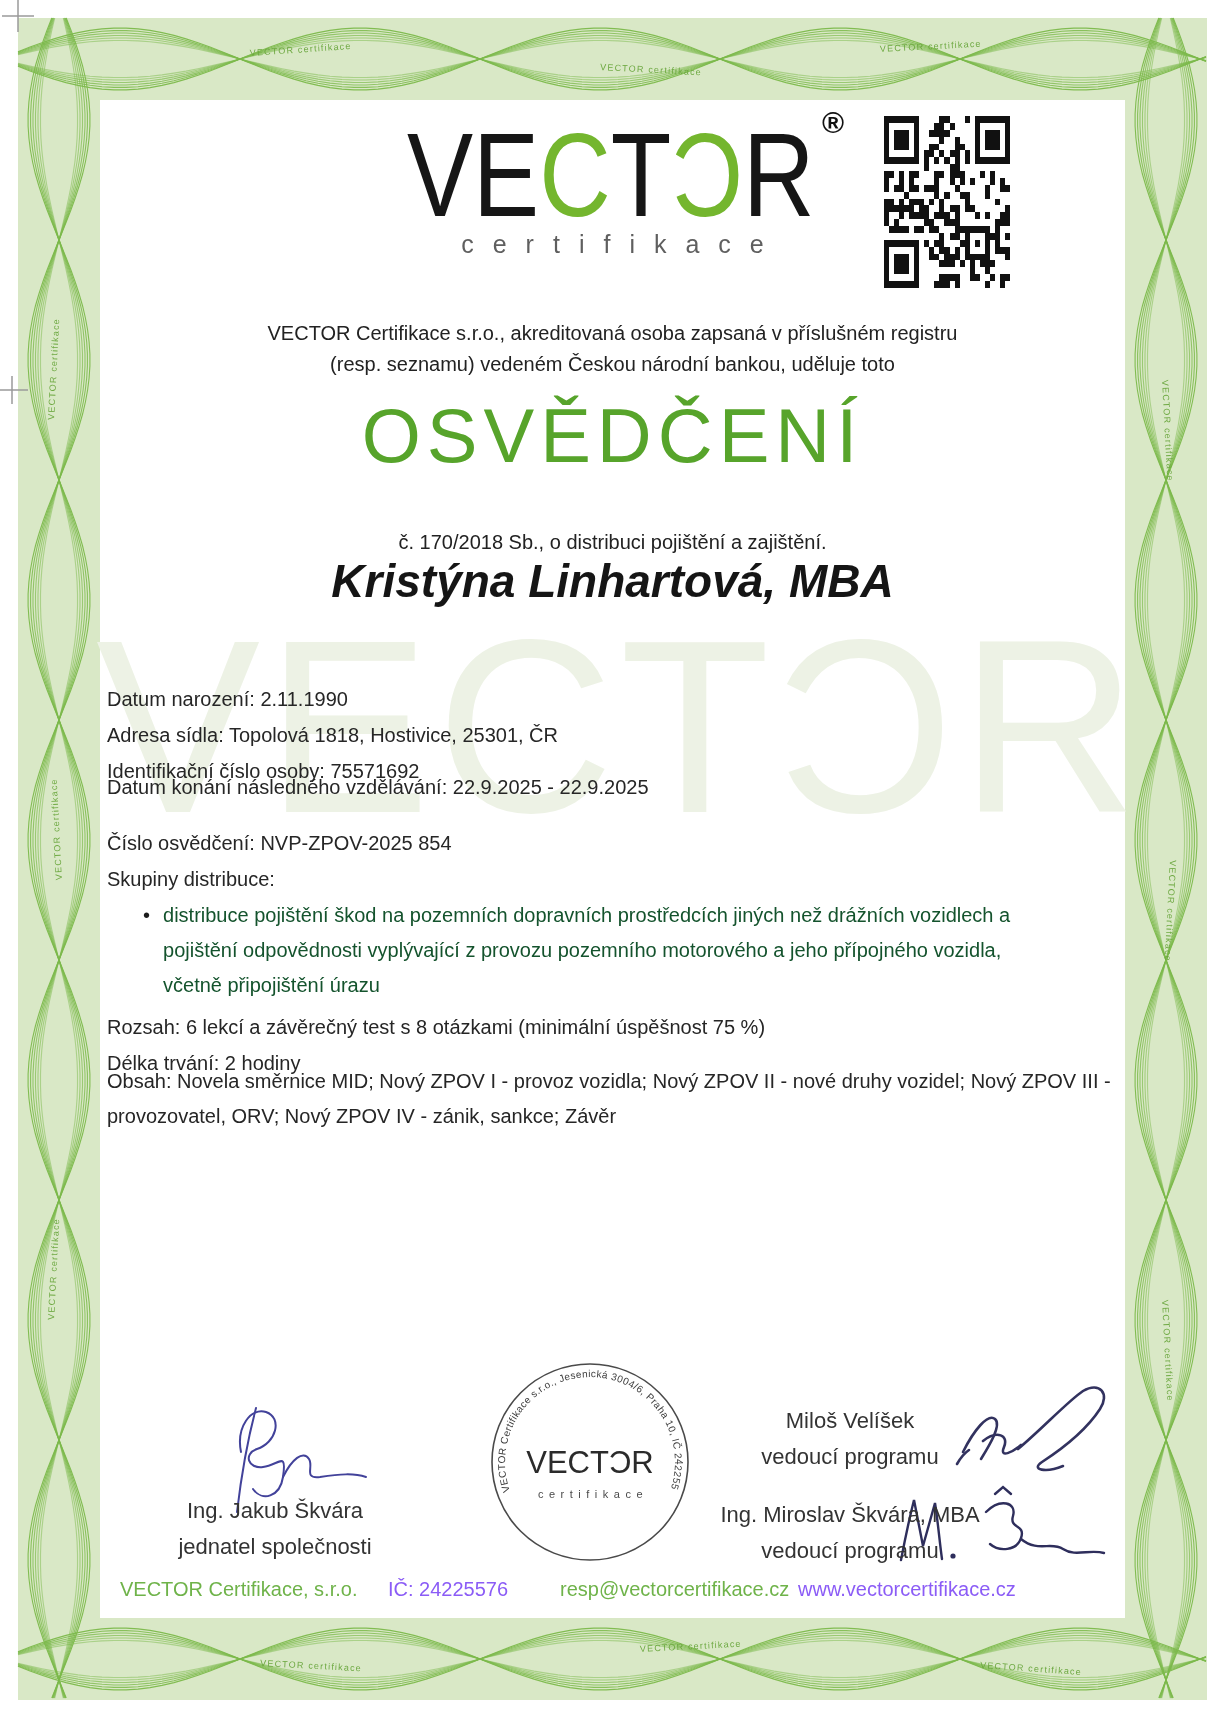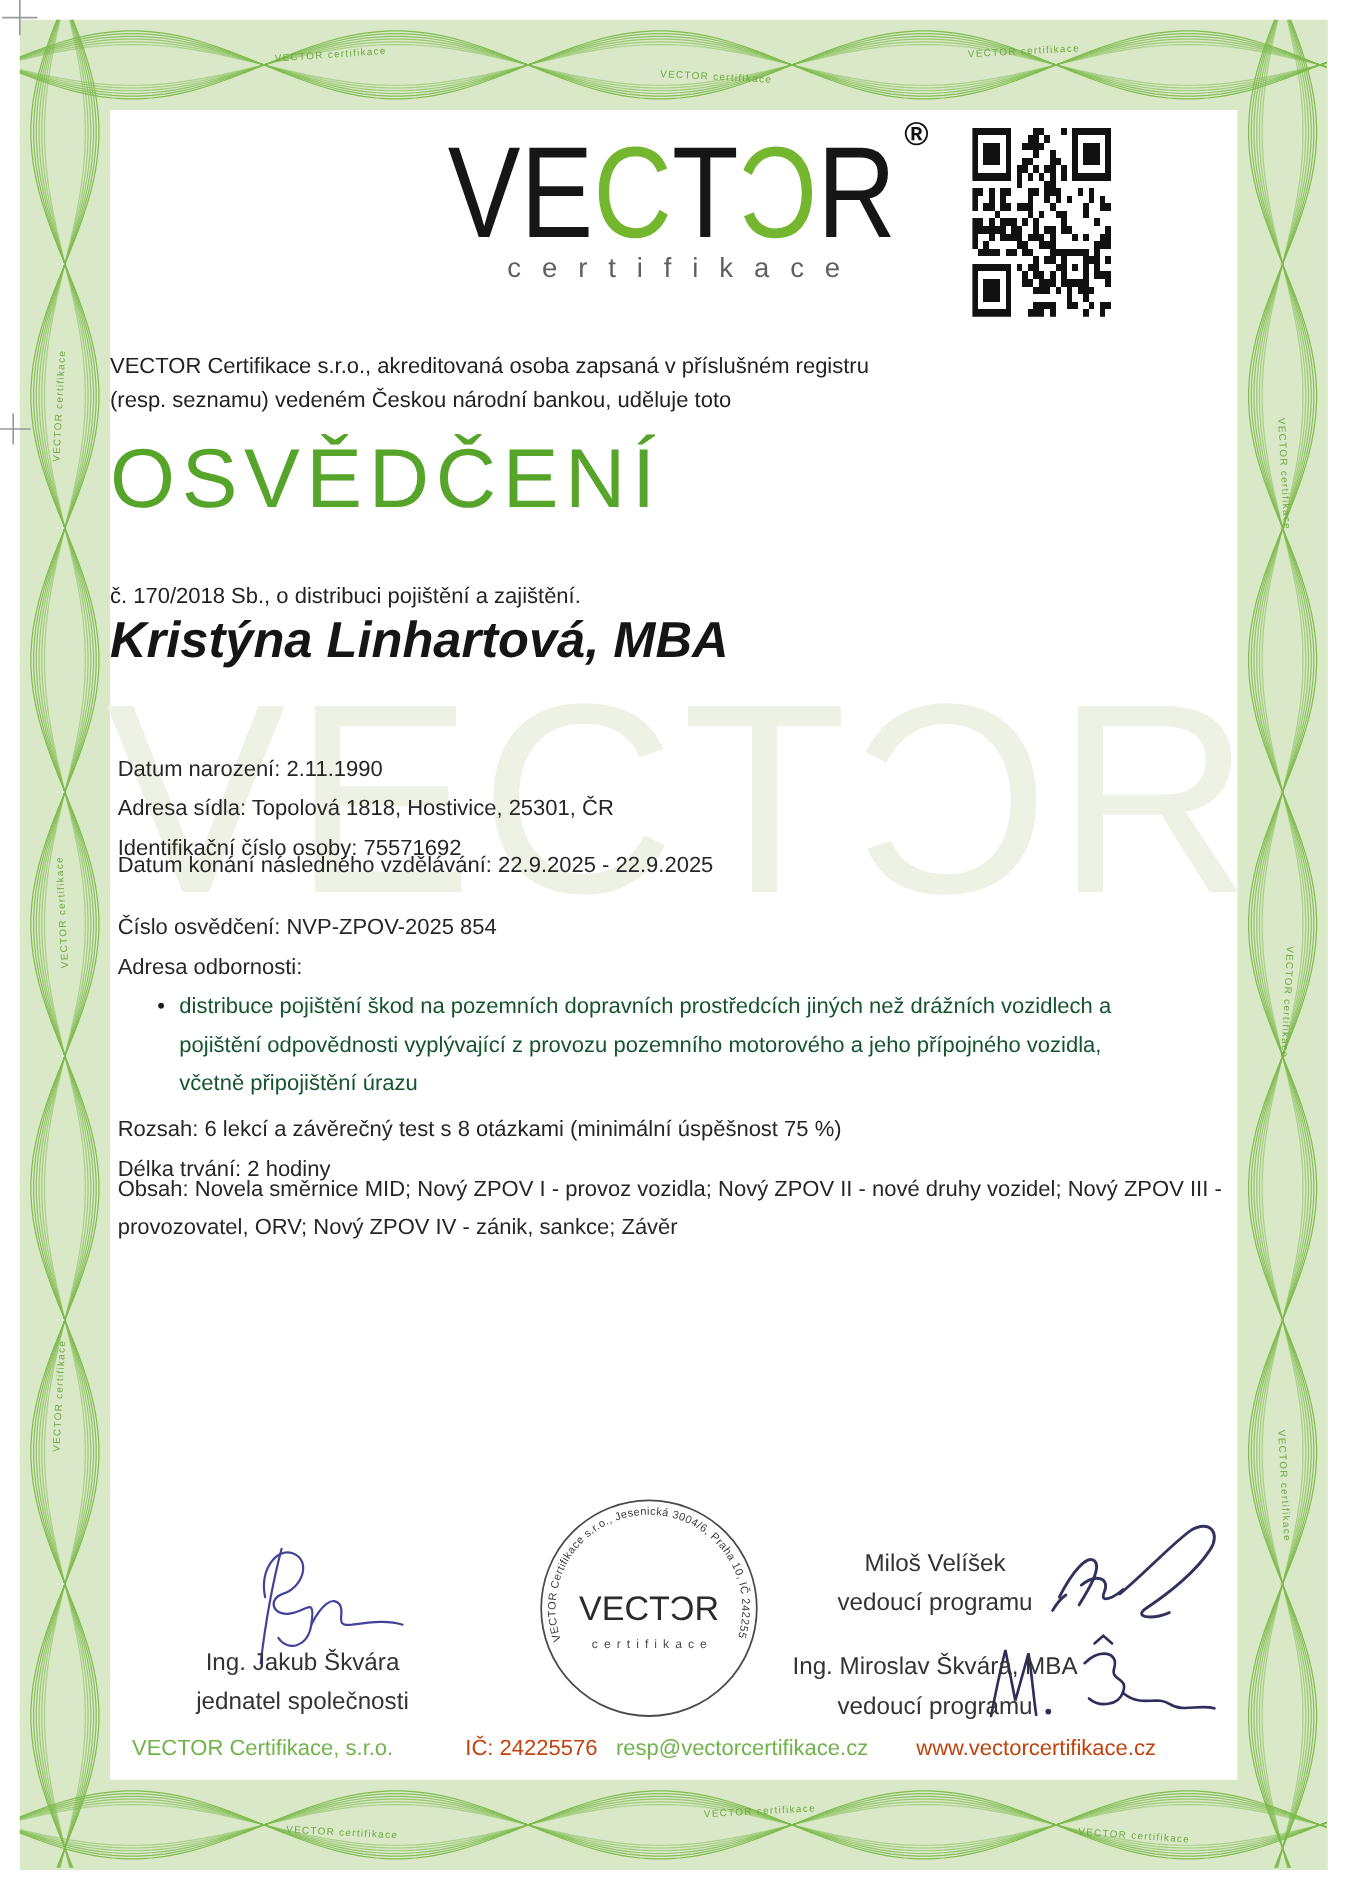--- a/index.html
+++ b/index.html
@@ -10,35 +10,35 @@
              font-size:246px;line-height:1.05;letter-spacing:6px;color:#edf2e5;z-index:0;
              white-space:nowrap;font-weight:500;}
   .logo-word{position:absolute;left:407px;top:116px;z-index:1;font-size:118px;line-height:1;
              font-weight:500;letter-spacing:0;transform:scaleX(0.84);transform-origin:left top;
              white-space:nowrap;}
   .lk{color:#161616}
   .lg{color:#74b62e}
   .reg{position:absolute;left:822px;top:106px;font-size:30px;font-weight:700;color:#111;z-index:1;}
   .logo-sub{position:absolute;left:100px;top:230px;width:1025px;text-align:center;font-size:25px;
             letter-spacing:19px;text-indent:19px;color:#5f5f5f;z-index:1;}
-  .center-line{position:absolute;left:100px;width:1025px;text-align:left;z-index:1;}
+  .center-line{position:absolute;left:100px;width:1025px;text-align:center;z-index:1;}
   .intro{font-size:20px;color:#222;}
   .title{top:398px;font-size:76px;letter-spacing:6px;color:#57a42b;line-height:1;}
   .subt{font-size:20px;color:#222;}
   .name{top:556px;font-size:46px;font-weight:700;color:#151515;line-height:1.1;font-style:italic;}
   .detail{position:absolute;left:107px;font-size:20px;color:#262626;z-index:1;white-space:nowrap;}
   .detail b{font-weight:700;color:#1c1c1c;}
   .bullet-row{position:absolute;left:143px;top:898px;width:895px;display:flex;gap:13px;z-index:1;}
   .bullet-dot{font-size:20px;line-height:35px;color:#1c1c1c;}
   .bullet-text{font-size:20px;line-height:35px;color:#14532d;margin:0;}
   .para{position:absolute;left:107px;font-size:20px;line-height:35px;color:#262626;z-index:1;}
   .sig-text{position:absolute;text-align:center;font-size:22px;color:#333;z-index:3;}
   .footer-item{position:absolute;top:1578px;font-size:20px;z-index:1;text-decoration:none;}
   .green{color:#6fb34a;}
-  .dark{color:#c2410c;margin-left:35px;}
+  .dark{color:#8b5cf6;}
   #qr-svg{position:absolute;left:884px;top:116px;z-index:1;}
   #stamp-svg{position:absolute;left:488px;top:1360px;z-index:2;}
   #sig-svg{position:absolute;left:0;top:0;z-index:2;pointer-events:none;}
 </style>
 </head>
 <body>
 
 <div class="page">
 
   <svg id="frame-svg" width="1225" height="1718" viewBox="0 0 1225 1718">
@@ -331,21 +331,21 @@
 
   <div class="center-line subt" style="top:531px">č. 170/2018 Sb., o distribuci pojištění a zajištění.</div>
 
   <div class="center-line name">Kristýna Linhartová, MBA</div>
 
   <div class="detail" style="top:688px">Datum narození: 2.11.1990</div>
   <div class="detail" style="top:724px">Adresa sídla: Topolová 1818, Hostivice, 25301, ČR</div>
   <div class="detail" style="top:760px">Identifikační číslo osoby: 75571692</div>
   <div class="detail" style="top:776px">Datum konání následného vzdělávání: 22.9.2025 - 22.9.2025</div>
   <div class="detail" style="top:832px">Číslo osvědčení: NVP-ZPOV-2025 854</div>
-  <div class="detail" style="top:868px">Adresa odbornosti:</div>
+  <div class="detail" style="top:868px">Skupiny distribuce:</div>
 
   <div class="bullet-row">
     <span class="bullet-dot">•</span>
     <p class="bullet-text">distribuce pojištění škod na pozemních dopravních prostředcích jiných než drážních vozidlech a pojištění odpovědnosti vyplývající z provozu pozemního motorového a jeho přípojného vozidla, včetně připojištění úrazu</p>
   </div>
 
   <div class="para" style="top:1010px">Rozsah: 6 lekcí a závěrečný test s 8 otázkami (minimální úspěšnost 75 %)</div>
   <div class="para" style="top:1046px">Délka trvání: 2 hodiny</div>
   <div class="para" style="top:1064px;width:1008px">Obsah: Novela směrnice MID; Nový ZPOV I - provoz vozidla; Nový ZPOV II - nové druhy vozidel; Nový ZPOV III - provozovatel, ORV; Nový ZPOV IV - zánik, sankce; Závěr</div>
 

